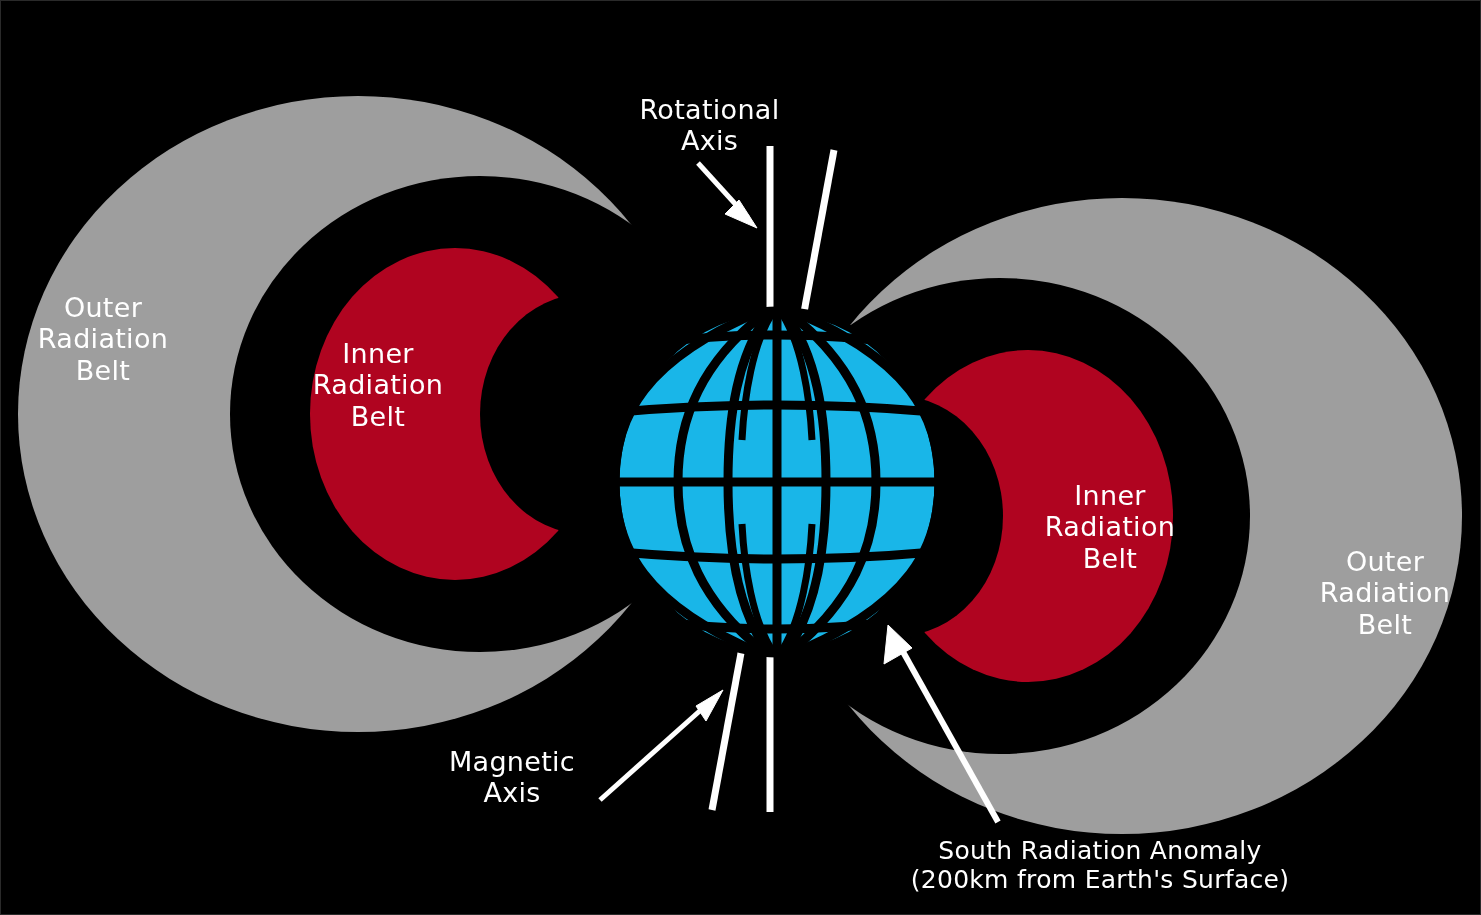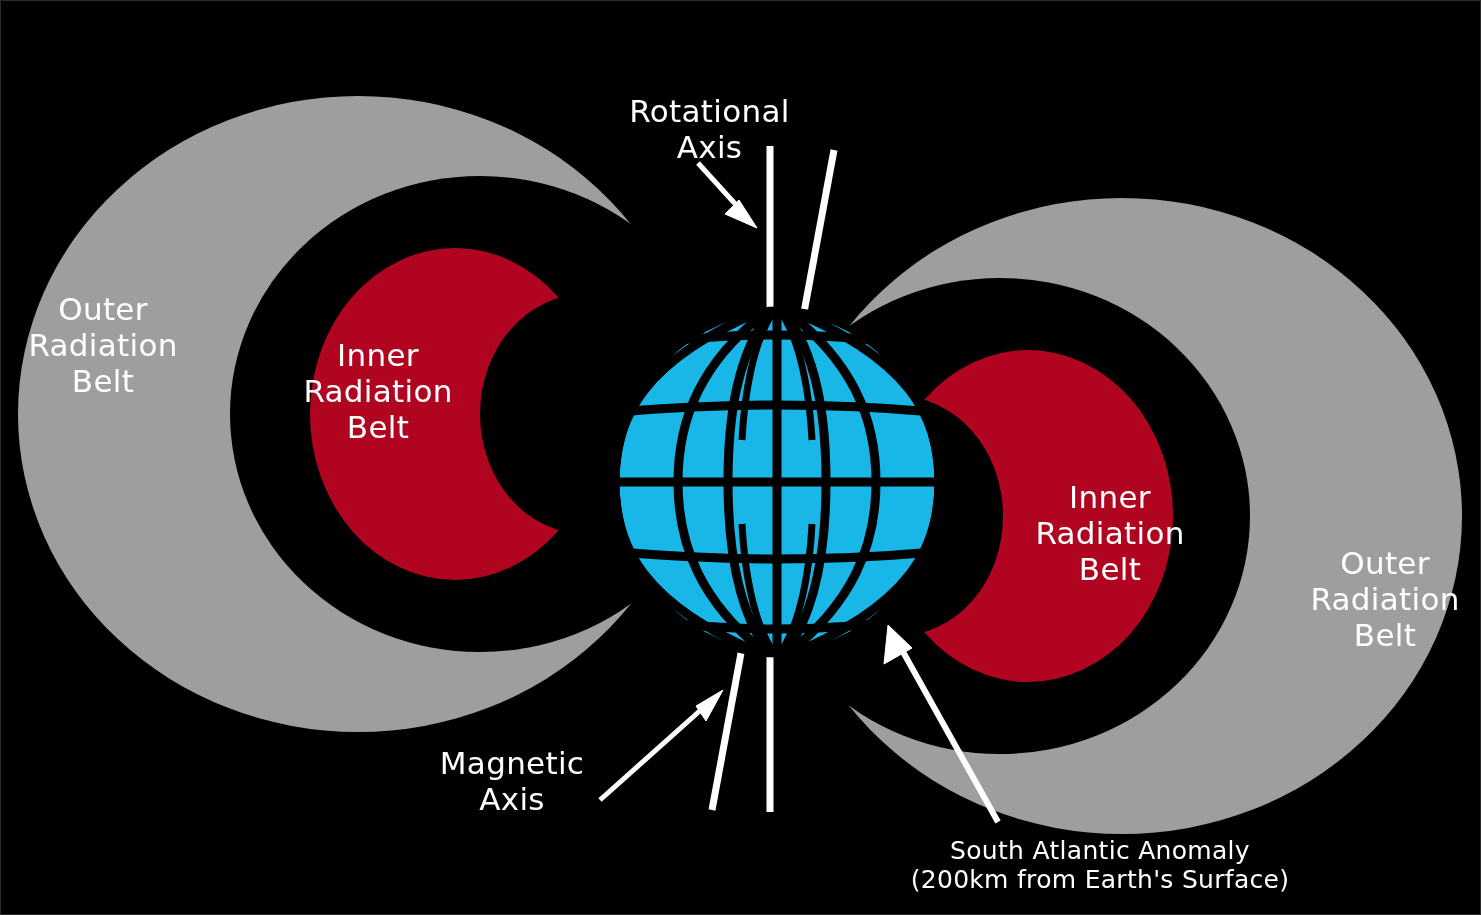--- a/index.html
+++ b/index.html
@@ -1,21 +1,21 @@
 <!DOCTYPE html>
 <html><head>
 <meta charset="utf-8">
 <style>
   html,body{margin:0;padding:0;background:#000;}
   body{width:1481px;height:915px;overflow:hidden;
        font-family:"DejaVu Sans",sans-serif;}
   #stage{position:relative;width:1481px;height:915px;background:#000;overflow:hidden;}
   #stage svg{position:absolute;left:0;top:0;}
   .lbl{position:absolute;color:#fff;font-family:"DejaVu Sans",sans-serif;
-       font-size:31px;line-height:1.16;font-weight:400;text-align:center;
+       font-size:27px;line-height:1.16;font-weight:400;text-align:center;
        white-space:pre-line;letter-spacing:.3px;}
   .lbl.small{font-size:25px;}
   .frame{position:absolute;inset:0;border:1px solid #2a2a2a;pointer-events:none;}
 </style>
 </head>
 <body>
 
 <div id="stage">
 
   <svg width="1481" height="915" viewBox="0 0 1481 915">
@@ -146,17 +146,17 @@
   <div class="lbl" style="left:1300px;top:546px;width:170px;">Outer
 Radiation
 Belt</div>
 
   <div class="lbl" style="left:612px;top:94px;width:195px;">Rotational
 Axis</div>
 
   <div class="lbl" style="left:422px;top:746px;width:180px;">Magnetic
 Axis</div>
 
-  <div class="lbl small" style="left:840px;top:836px;width:520px;">South Atlantic Anomaly
+  <div class="lbl small" style="left:840px;top:836px;width:520px;">South Radiation Anomaly
 (200km from Earth's Surface)</div>
 
   <div class="frame"></div>
 </div>
 
 </body></html>

